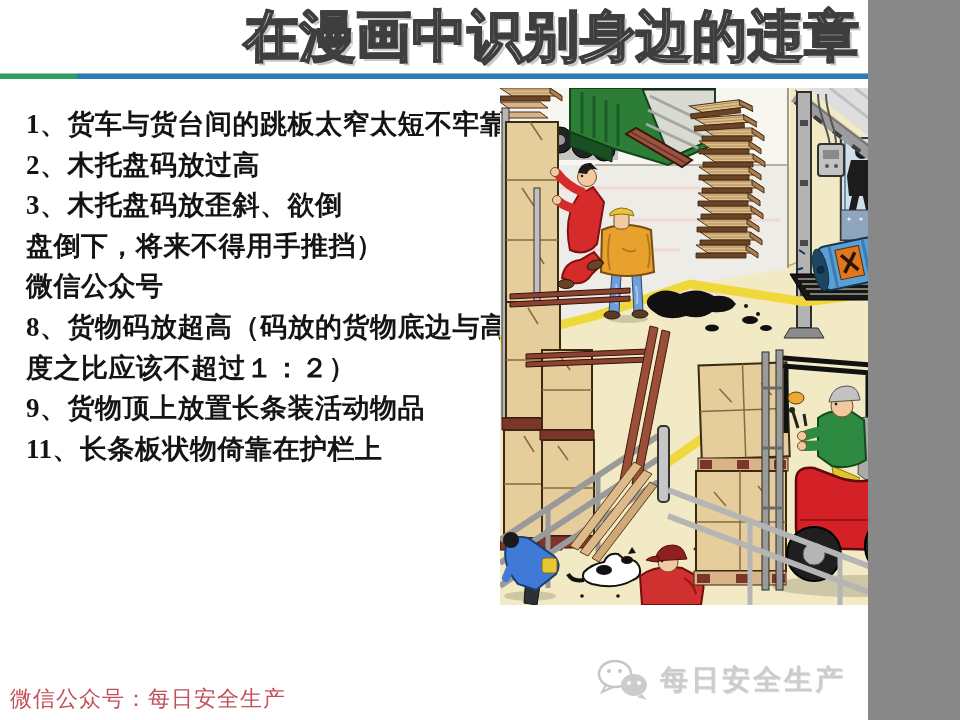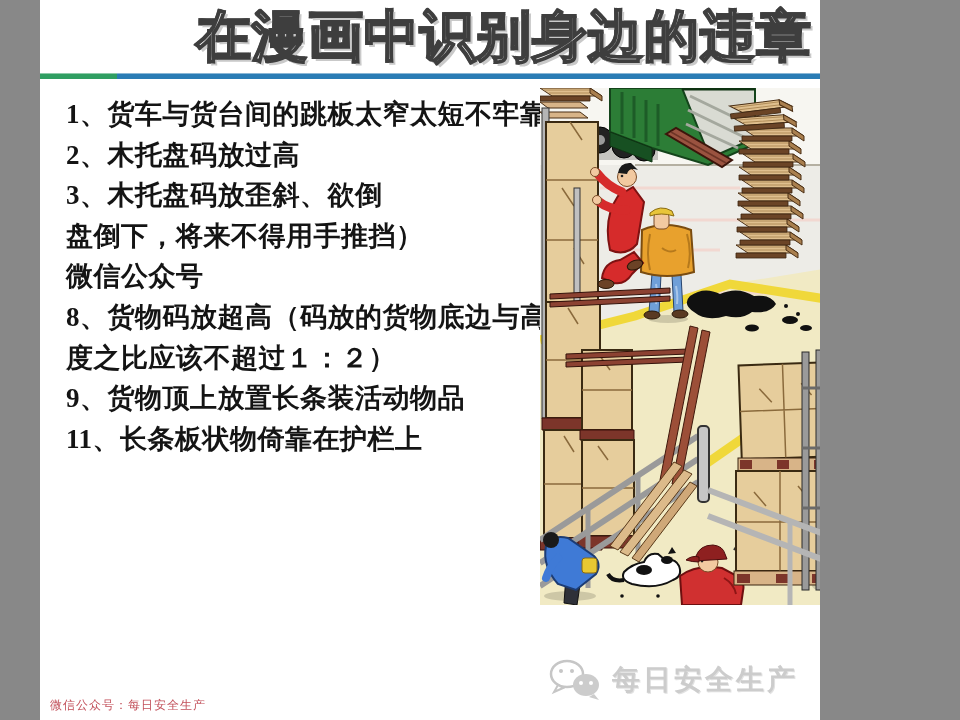--- a/index.html
+++ b/index.html
@@ -1,29 +1,29 @@
 <!DOCTYPE html>
 <html><head>
 <meta charset="utf-8">
 <style>
   html,body{margin:0;padding:0;background:#888;}
-  .slide{position:relative;width:780px;height:720px;background:#ffffff;overflow:hidden;
-         font-family:"Liberation Serif","DejaVu Serif",serif;margin-left:40px;}
+  .slide{position:relative;width:868px;height:720px;background:#ffffff;overflow:hidden;
+         font-family:"Liberation Serif","DejaVu Serif",serif;}
   .title{position:absolute;top:4px;right:8px;font-size:55px;line-height:66px;font-weight:bold;
          color:#ffffff;-webkit-text-stroke:2px #3e3e3e;
          text-shadow:3px 3px 0 #c9c9c9, -1px -1px 0 #4a4a4a, 1px -1px 0 #4a4a4a, -1px 1px 0 #4a4a4a, 1px 1px 0 #4a4a4a;
          letter-spacing:1px;white-space:nowrap;}
   .rule{position:absolute;top:73px;left:0;width:960px;height:6px;
         background:linear-gradient(180deg, rgba(255,255,255,.45) 0 1px, rgba(0,0,0,0) 1px),
                    linear-gradient(90deg, #2f9e62 0 77px, #2a7cb5 77px 100%);}
-  .vlist{position:absolute;left:26px;top:94px;width:482px;color:#141414;
+  .vlist{position:absolute;left:26px;top:104px;width:482px;color:#141414;
          font-size:27px;font-weight:bold;line-height:40.6px;letter-spacing:.5px;}
   .vlist .line{white-space:nowrap;height:40.6px;}
   .illus{position:absolute;left:500px;top:88px;width:458px;height:517px;}
-  .footer-red{position:absolute;left:10px;bottom:6px;font-size:12px;letter-spacing:1px;
+  .footer-red{position:absolute;left:10px;bottom:6px;font-size:22px;letter-spacing:1px;
               color:#c2505a;font-family:"DejaVu Sans","Liberation Sans",sans-serif;}
   .watermark{position:absolute;right:22px;bottom:18px;display:flex;align-items:center;gap:10px;}
   .watermark .wm-text{font-size:28px;font-weight:bold;color:#cccccc;letter-spacing:3px;
               text-shadow:1px 1px 0 #e2e2e2;}
 </style>
 </head>
 <body>
 
 <div class="slide">
 

